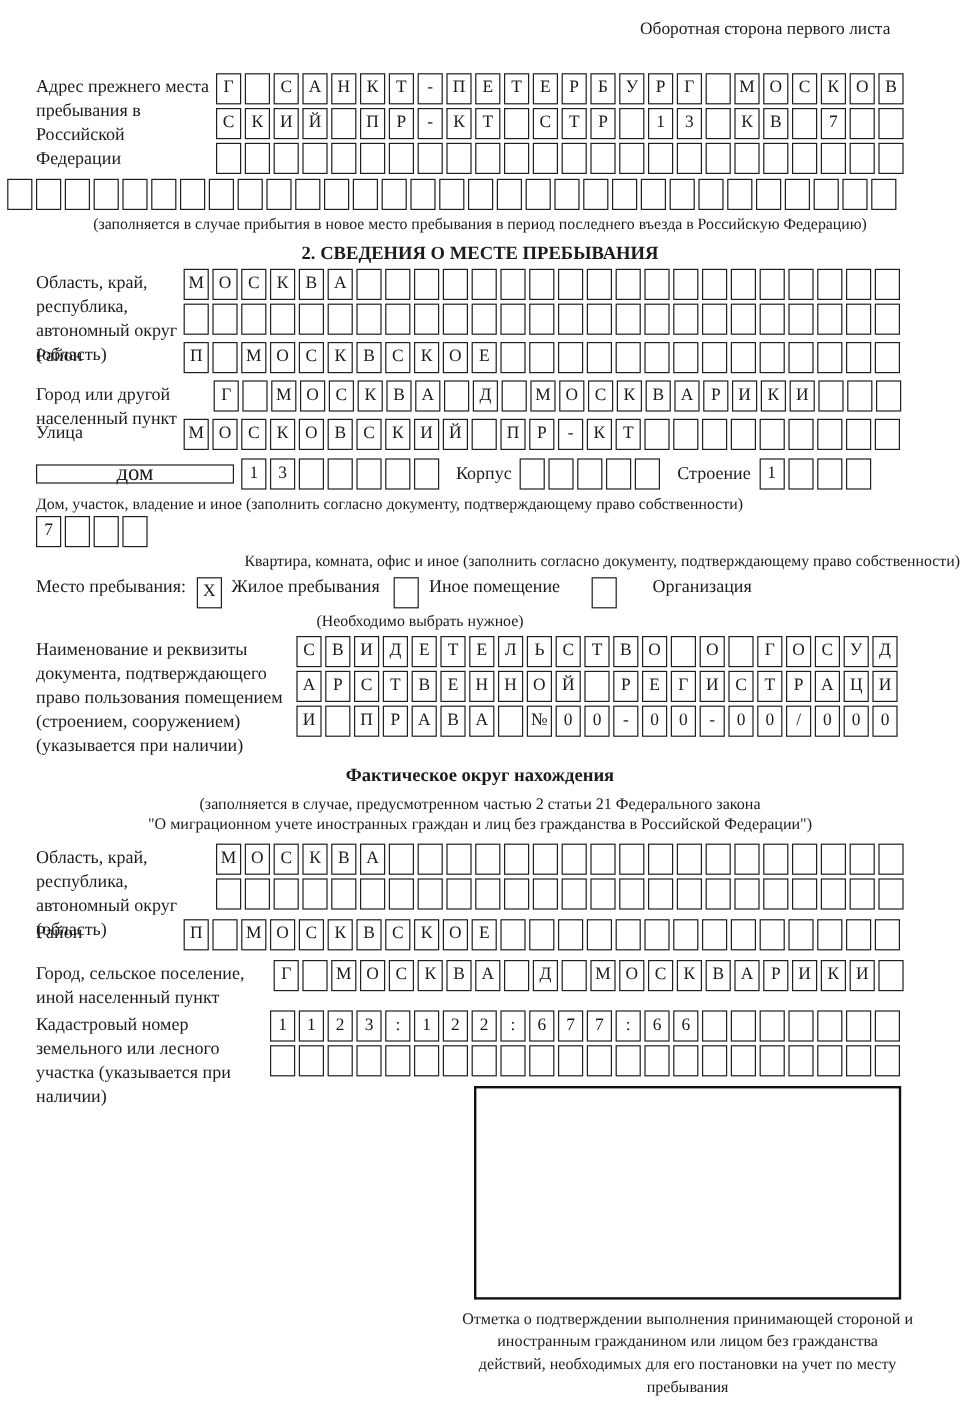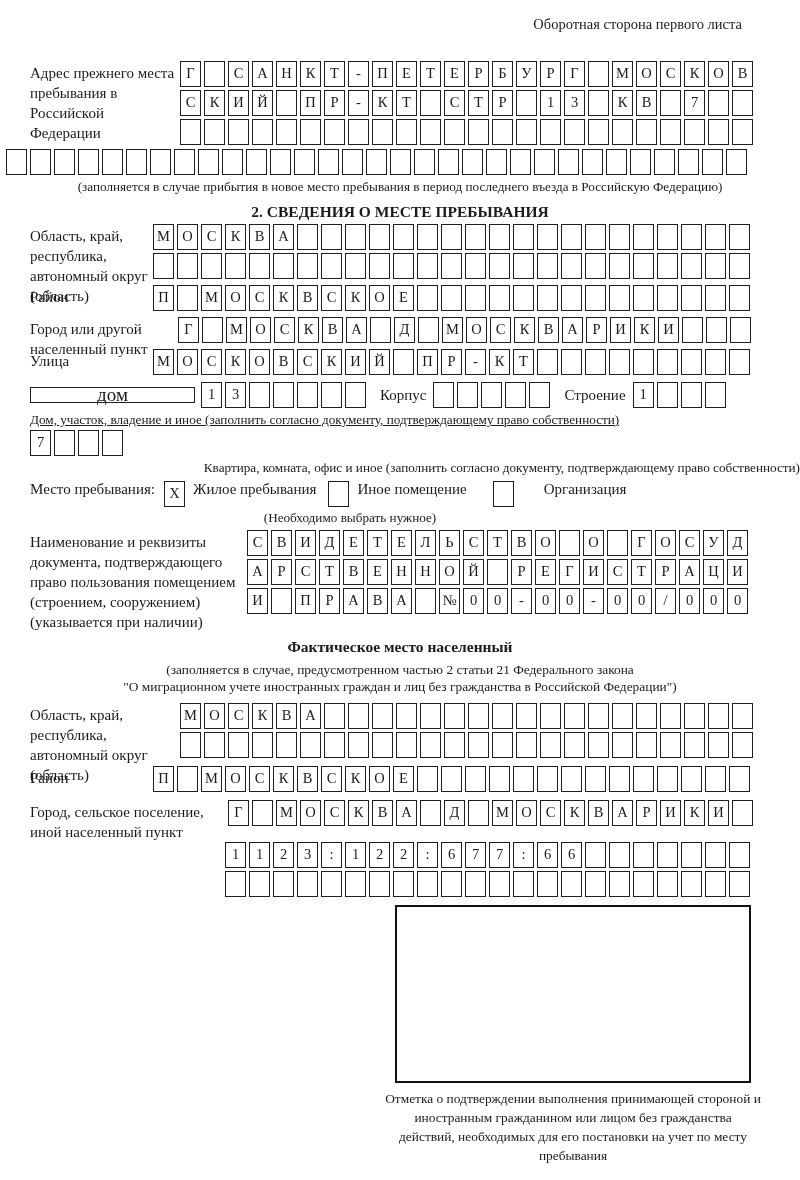--- a/index.html
+++ b/index.html
@@ -373,21 +373,21 @@
         <span class="cell"></span>
       </div>
     <span class="inline-label">Строение</span>
     <div class="cellrow">
         <span class="cell">1</span>
         <span class="cell"></span>
         <span class="cell"></span>
         <span class="cell"></span>
       </div>
   </div>
-  <div class="note-center" style="text-align:left; margin-left:30px;text-decoration:underline;">Дом, участок, владение и иное (заполнить согласно документу, подтверждающему право собственности)</div>
+  <div class="note-center" style="text-align:left; margin-left:30px;">Дом, участок, владение и иное (заполнить согласно документу, подтверждающему право собственности)</div>
 
   <div class="inline-row kv-row">
     <div class="cellrow">
         <span class="cell">7</span>
         <span class="cell"></span>
         <span class="cell"></span>
         <span class="cell"></span>
       </div>
   </div>
   <div class="note-center" style="text-align:right; margin-left:30px;">Квартира, комната, офис и иное (заполнить согласно документу, подтверждающему право собственности)</div>
@@ -477,21 +477,21 @@
           <span class="cell">0</span>
           <span class="cell">0</span>
           <span class="cell">/</span>
           <span class="cell">0</span>
           <span class="cell">0</span>
           <span class="cell">0</span>
         </div>
     </div>
   </div>
 
-  <div class="heading" style="margin-top:24px;">Фактическое место населенный</div>
+  <div class="heading" style="margin-top:24px;">Фактическое округ нахождения</div>
   <div class="fact-note fact-note1">(заполняется в случае, предусмотренном частью 2 статьи 21 Федерального закона</div>
   <div class="fact-note">"О миграционном учете иностранных граждан и лиц без гражданства в Российской Федерации")</div>
 
   <div class="field f-oblast2">
     <div class="flabel" style="width:145px">Область, край, республика, автономный округ (область)</div>
     <div class="rows">
       <div class="cellrow">
           <span class="cell">М</span>
           <span class="cell">О</span>
           <span class="cell">С</span>
@@ -599,20 +599,21 @@
         <span class="cell">А</span>
         <span class="cell">Р</span>
         <span class="cell">И</span>
         <span class="cell">К</span>
         <span class="cell">И</span>
         <span class="cell"></span>
       </div>
   </div>
 
   <div class="field f-kadastr">
+    <div class="flabel" style="width:190px">Кадастровый номер земельного или лесного участка (указывается при наличии)</div>
     <div class="rows">
       <div class="cellrow">
           <span class="cell">1</span>
           <span class="cell">1</span>
           <span class="cell">2</span>
           <span class="cell">3</span>
           <span class="cell">:</span>
           <span class="cell">1</span>
           <span class="cell">2</span>
           <span class="cell">2</span>

